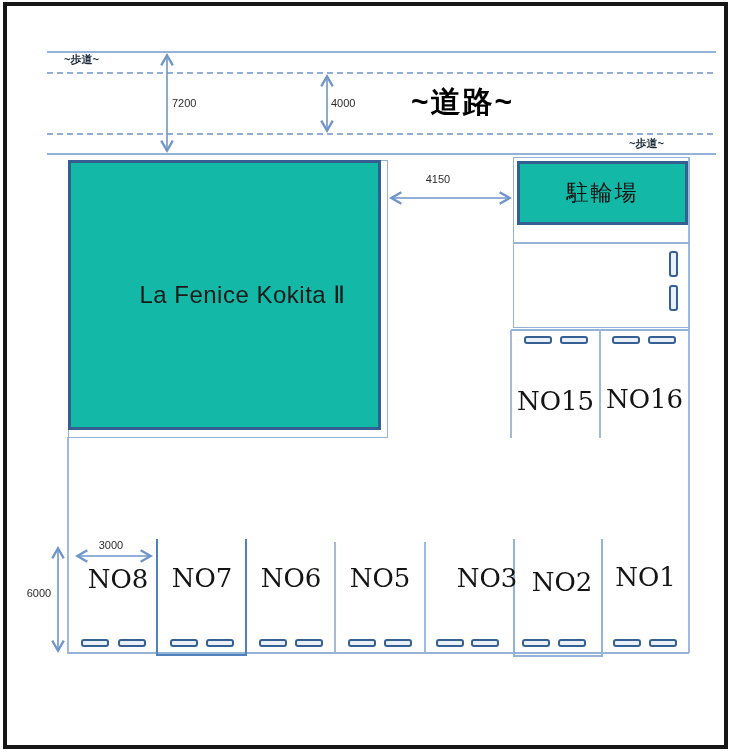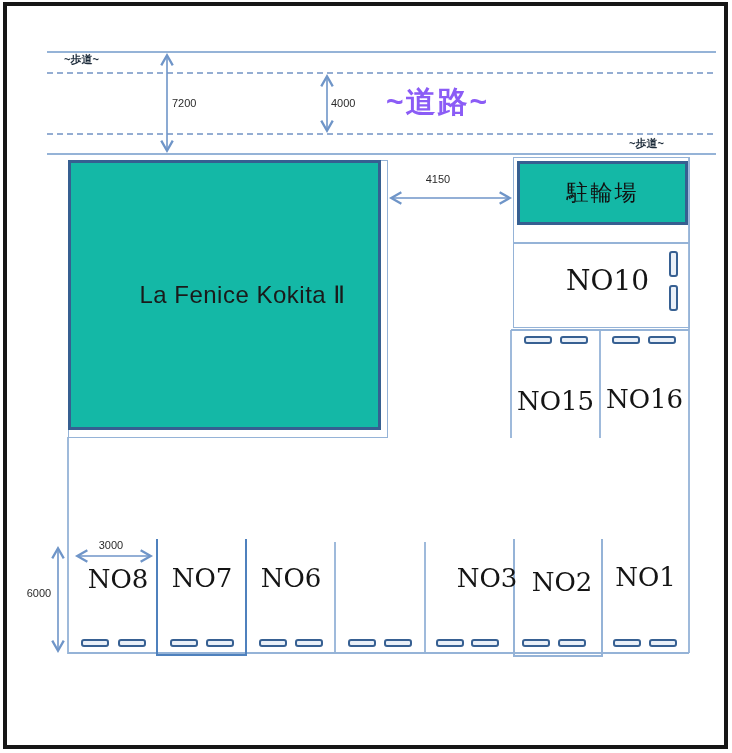--- a/index.html
+++ b/index.html
@@ -12,21 +12,21 @@
   .abs{position:absolute;}
   
   #frame{position:absolute;left:3px;top:2px;right:4px;bottom:4px;border:4px solid #161616;}
   
   #lines{position:absolute;left:0;top:0;width:732px;height:753px;}
   
   .light-rect{border:2px solid #95b3d7;background:transparent;}
   .dark-rect{border:3px solid #365f91;background:#14b8a6;display:flex;align-items:center;justify-content:center;}
   
   .jp-small{font-size:11px;font-weight:700;color:#1c2b3a;letter-spacing:0px;}
-  .road-label{font-size:30px;font-weight:600;color:#8b5cf6;letter-spacing:2px;}
+  .road-label{font-size:30px;font-weight:600;color:#000000;letter-spacing:2px;margin-left:25px;}
   .bike-label{font-size:22px;color:#111;letter-spacing:2px;}
   .bldg-label{font-size:24px;color:#1a1a1a;letter-spacing:0.5px;margin-left:36px;}
   .dim{font-size:11px;color:#2b2b2b;font-family:"Liberation Sans",sans-serif;}
   .stall-label{font-family:"DejaVu Serif","Liberation Serif",serif;font-size:26px;color:#141414;
     display:flex;align-items:center;justify-content:center;}
   
   .stop-h{width:28px;height:8px;border:2px solid #376092;border-radius:3px;background:#eaf0f8;}
   .stop-v{width:9px;height:26px;border:2px solid #376092;border-radius:3px;background:#eaf0f8;}
   .txt-c{text-align:center;}
 </style>
@@ -87,37 +87,37 @@
   <div class="abs dark-rect" style="left:68px;top:160px;width:313px;height:270px;">
     <span class="bldg-label">La Fenice Kokita Ⅱ</span>
   </div>
 
   <div class="abs light-rect" style="left:513px;top:157px;width:177px;height:86px;border-width:1.5px;"></div>
   <div class="abs dark-rect" style="left:517px;top:161px;width:171px;height:64px;">
     <span class="bike-label">駐輪場</span>
   </div>
 
   <div class="abs light-rect" style="left:513px;top:243px;width:177px;height:85px;border-width:1.5px;"></div>
-  <div class="abs stall-label" style="left:560px;top:262px;width:95px;height:36px;font-size:28px;">NO10</div>
   <div class="abs stop-v" style="left:669px;top:251px;"></div>
   <div class="abs stop-v" style="left:669px;top:285px;"></div>
 
   <div class="abs stop-h" style="left:524px;top:336px;"></div>
   <div class="abs stop-h" style="left:560px;top:336px;"></div>
   <div class="abs stop-h" style="left:612px;top:336px;"></div>
   <div class="abs stop-h" style="left:648px;top:336px;"></div>
   <div class="abs stall-label" style="left:511px;top:384px;width:89px;height:34px;">NO15</div>
   <div class="abs stall-label" style="left:600px;top:382px;width:89px;height:34px;">NO16</div>
 
   <div class="abs" style="left:156px;top:539px;width:91px;height:117px;border:2.5px solid #4f81bd;border-top:none;"></div>
   <div class="abs" style="left:513px;top:539px;width:90px;height:118px;border:2px solid #95b3d7;border-top:none;"></div>
 
   <div class="abs stall-label" style="left:80px;top:563px;width:76px;height:32px;">NO8</div>
   <div class="abs stall-label" style="left:158px;top:562px;width:88px;height:32px;">NO7</div>
   <div class="abs stall-label" style="left:247px;top:562px;width:88px;height:32px;">NO6</div>
+  <div class="abs stall-label" style="left:335px;top:562px;width:90px;height:32px;">NO5</div>
   <div class="abs stall-label" style="left:425px;top:562px;width:88px;height:32px;padding-left:36px;">NO3</div>
   <div class="abs stall-label" style="left:513px;top:566px;width:98px;height:32px;">NO2</div>
   <div class="abs stall-label" style="left:602px;top:561px;width:87px;height:32px;">NO1</div>
 
   <div class="abs stop-h" style="left:81px;top:639px;"></div>
   <div class="abs stop-h" style="left:118px;top:639px;"></div>
   <div class="abs stop-h" style="left:170px;top:639px;"></div>
   <div class="abs stop-h" style="left:206px;top:639px;"></div>
   <div class="abs stop-h" style="left:259px;top:639px;"></div>
   <div class="abs stop-h" style="left:295px;top:639px;"></div>

